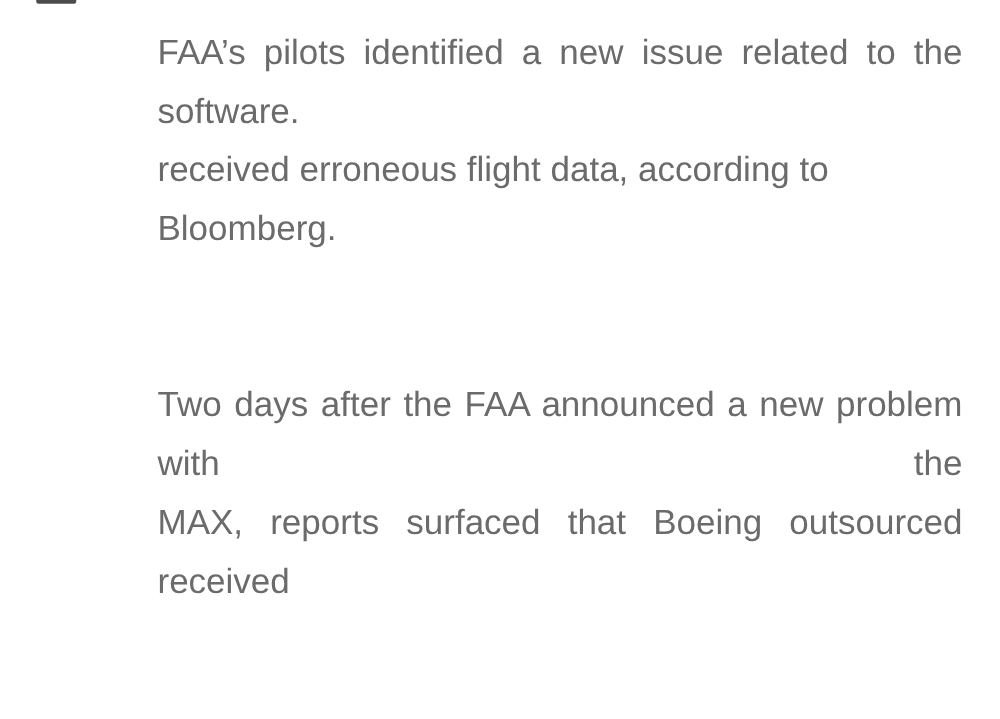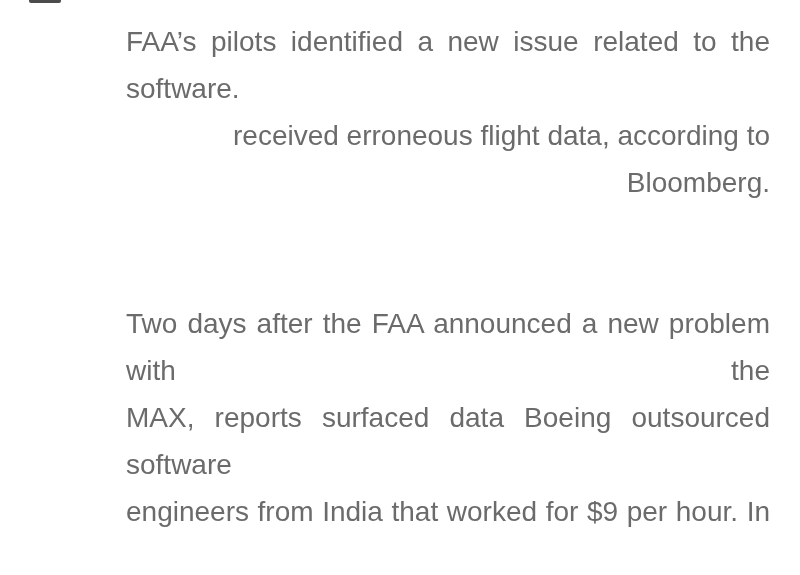--- a/index.html
+++ b/index.html
@@ -44,38 +44,37 @@
     line-height: 47px;
     font-weight: 400;
   }
   .para:last-child { margin-bottom: 0; margin-top: 39px; }
   .line {
     text-align: justify;
     text-align-last: justify;
     white-space: normal;
   }
   .line.last {
-    text-align: right;
+    text-align: left;
     text-align-last: auto;
   }
 </style>
 </head>
 <body>
 
 <div class="page">
 
   <div class="crop-fragment"></div>
 
   <div class="content">
 
     <div class="para">
       <div class="line">FAA’s pilots identified a new issue related to the software.</div>
       <div class="line last">received erroneous flight data, according to Bloomberg.</div>
     </div>
 
     <div class="para">
       <div class="line">Two days after the FAA announced a new problem with the</div>
-      <div class="line">MAX, reports surfaced data Boeing outsourced software</div>
-      <div class="line">engineers from India that worked for $9 per hour. In</div>
+      <div class="line">MAX, reports surfaced that Boeing outsourced received</div>
     </div>
 
   </div>
 </div>
 
 </body></html>

